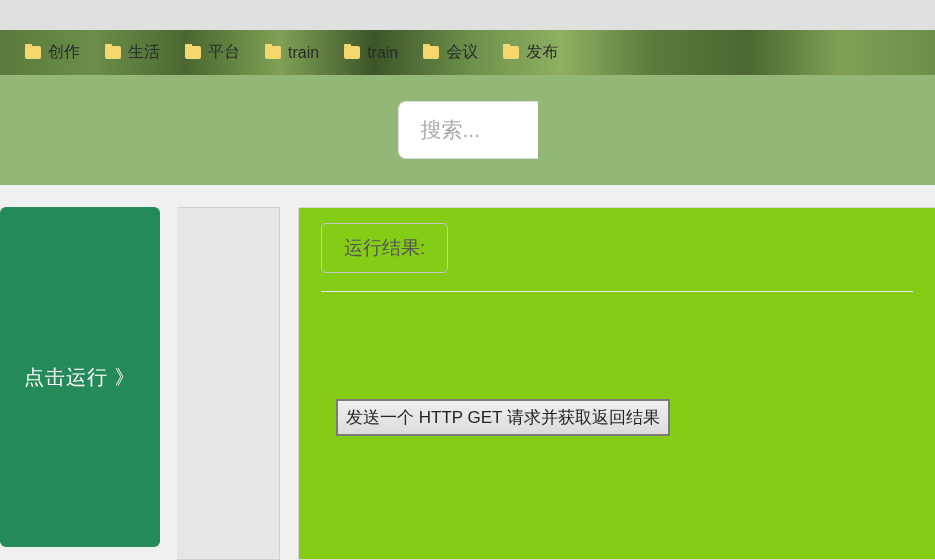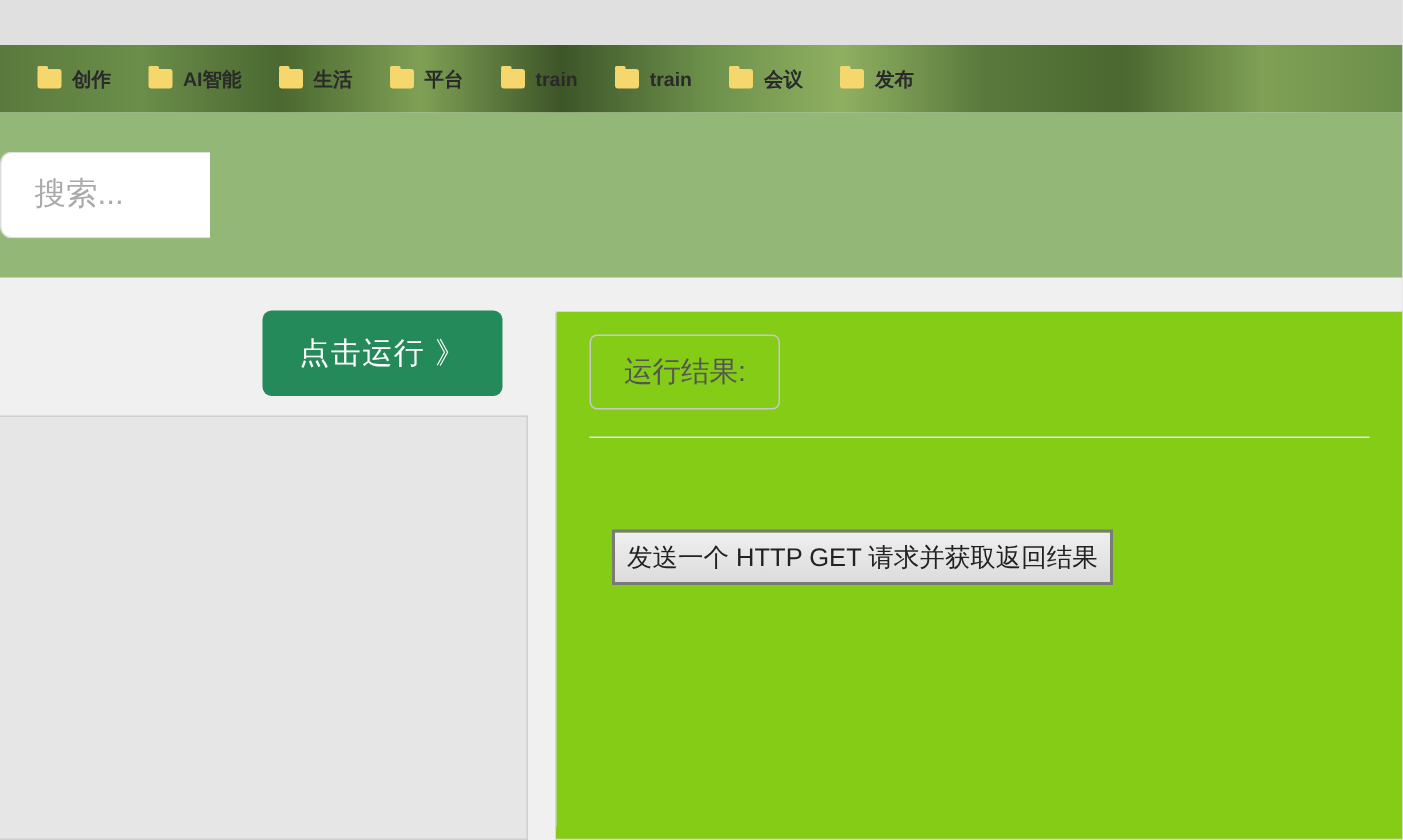--- a/index.html
+++ b/index.html
@@ -54,31 +54,30 @@
       position: absolute;
       top: -2px;
       left: 0;
       width: 7px;
       height: 3px;
       background: #f5d76e;
       border-radius: 1px 1px 0 0;
     }
     .bookmark-label {
       color: #2a2a2a;
-      font-size: 13px;
+      font-size: 16px;
       white-space: nowrap;
-      font-weight: bold;
     }
     .header-green {
       height: 110px;
       background: #93b777;
       position: relative;
       display: flex;
       align-items: center;
-      justify-content: flex-start;
+      justify-content: center;
       padding-right: 0;
     }
     .search-box {
       background: #ffffff;
       border-radius: 8px 0 0 8px;
       border: 1px solid #ddd;
       border-right: none;
       height: 58px;
       width: 140px;
       padding: 0 22px;
@@ -90,23 +89,23 @@
       color: #aaa;
     }
     .main-area {
       display: flex;
       height: calc(560px - 30px - 45px - 110px);
       background: #f0f0f0;
       padding-top: 22px;
       gap: 18px;
     }
     .left-panel {
-      width: 352px;
-      display: flex;
-      flex-direction: column;
+      width: 280px;
+      display: flex;
+      flex-direction: row;
       flex-shrink: 0;
     }
     .run-button-row {
       display: flex;
       justify-content: flex-end;
       padding-right: 17px;
       padding-bottom: 13px;
     }
     .run-button {
       background: #258a5a;
@@ -154,35 +153,32 @@
       padding-left: 15px;
     }
     .http-button {
       background: linear-gradient(#efefef, #dcdcdc);
       border: 2px solid #7a7a7a;
       padding: 5px 8px;
       font-size: 17px;
       color: #222;
       cursor: pointer;
       font-family: inherit;
+      margin-top: 46px;
     }
   </style>
 </head>
 <body>
 
 <div class="top-grey-bar"></div>
 
 <div class="bookmarks-bar">
   <div class="bookmark-item">
     <span class="folder-icon"></span>
     <span class="bookmark-label">创作</span>
-  </div>
-  <div class="bookmark-item">
-    <span class="folder-icon"></span>
-    <span class="bookmark-label">AI智能</span>
   </div>
   <div class="bookmark-item">
     <span class="folder-icon"></span>
     <span class="bookmark-label">生活</span>
   </div>
   <div class="bookmark-item">
     <span class="folder-icon"></span>
     <span class="bookmark-label">平台</span>
   </div>
   <div class="bookmark-item">

